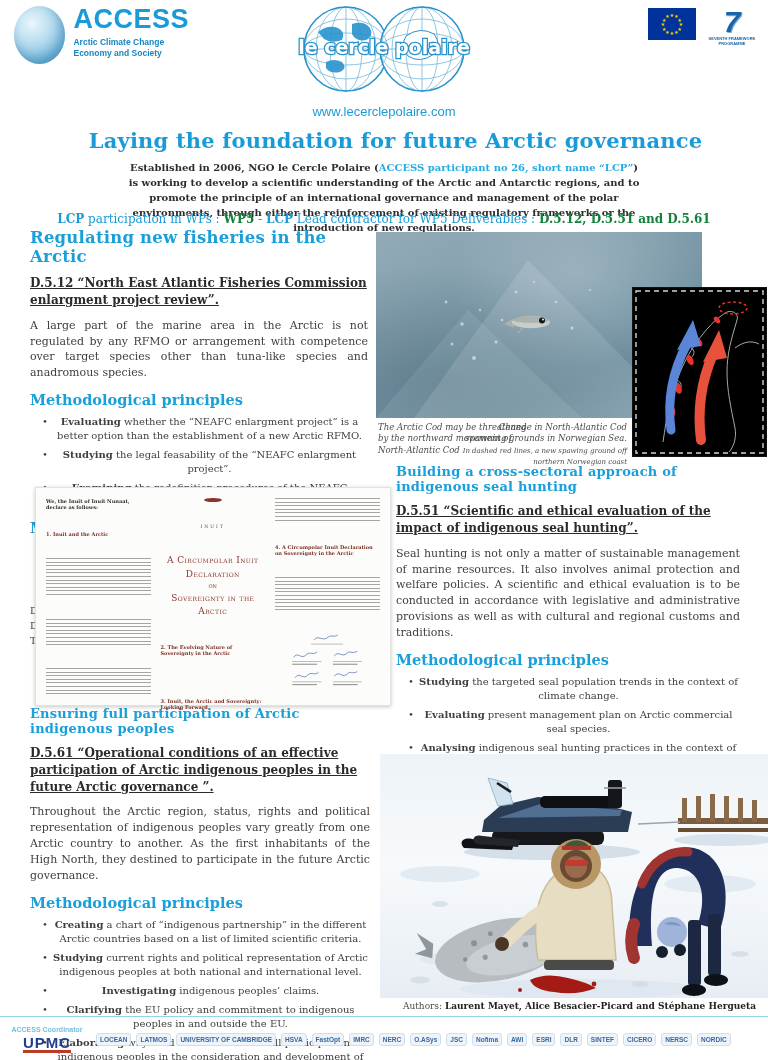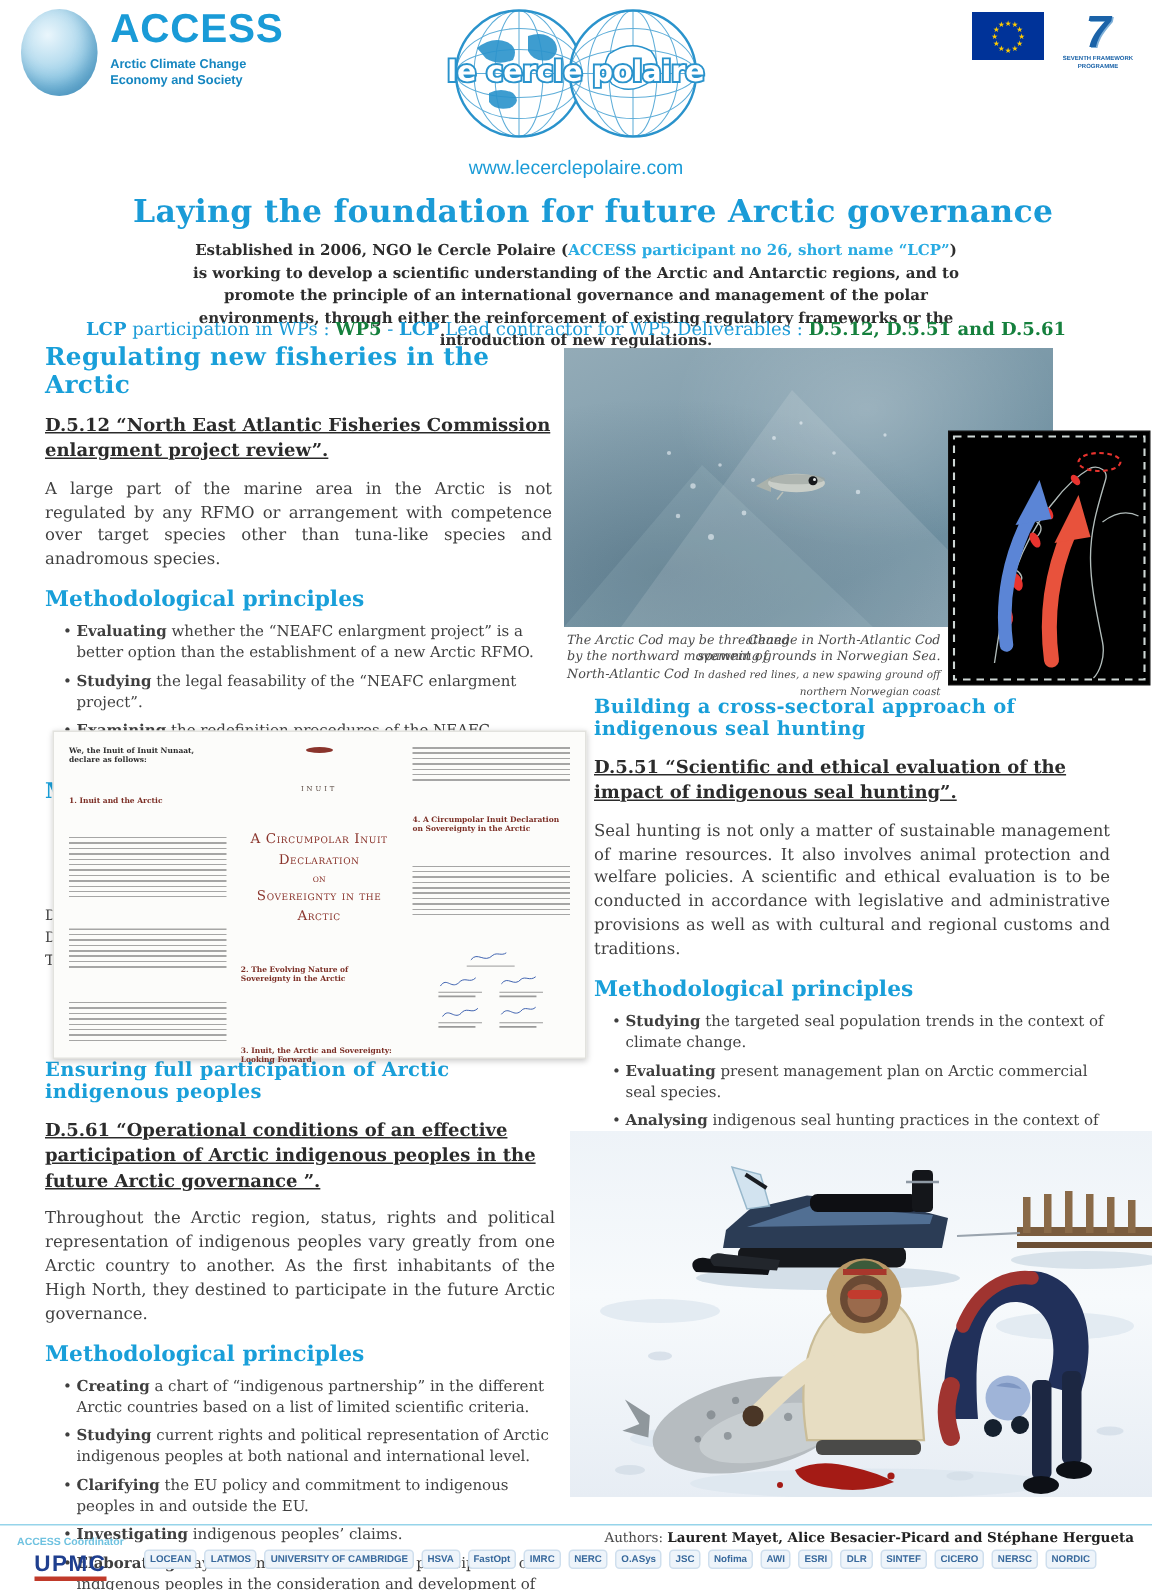--- a/index.html
+++ b/index.html
@@ -28,21 +28,21 @@
   .wp-line b{font-weight:bold;}
   .wp-line .dark{color:#15803d;font-weight:bold;}
   
   .sec h2{color:#199fd9;font-weight:bold;margin-bottom:9px;letter-spacing:.2px;}
   .sec.s1 h2{font-size:16.5px;}
   .sec.s2 h2,.sec.s3 h2{font-size:13px;}
   .sec .deliv{font-size:12px;font-weight:bold;color:#2b2b2b;line-height:1.4;margin-bottom:9px;text-decoration:underline;}
   .sec .bodytxt{font-size:11px;line-height:1.45;text-align:justify;margin-bottom:10px;}
   .sec h3{font-size:14.5px;color:#199fd9;font-weight:bold;margin:10px 0 7px;}
   .sec ul{list-style:none;margin-left:12px;}
-  .sec ul li{font-size:10px;line-height:1.4;margin-bottom:5px;padding-left:9px;position:relative;}
+  .sec ul li{font-size:10px;line-height:1.4;margin-bottom:5px;padding-left:9px;position:relative;text-align:center;}
   .sec ul li::before{content:"•";position:absolute;left:0;top:0;}
   .sec ul.plain li{margin-bottom:2px;font-size:10.5px;}
   .modecols{display:flex;gap:60px;margin-left:12px;}
   .meta{font-size:9.5px;line-height:1.55;margin-top:13px;}
   .meta b{color:#1f1f1f;}
   
   .cod-photo{left:376px;top:232px;width:326px;height:186px;
     background:
       radial-gradient(ellipse at 62% 22%,rgba(255,255,255,.22),transparent 45%),
       radial-gradient(ellipse at 20% 80%,rgba(20,50,70,.25),transparent 55%),
@@ -60,21 +60,21 @@
   .doc-head{font-size:5px;font-weight:bold;color:#2e2e2e;line-height:1.2;}
   .doc-subhead{font-size:5px;font-weight:bold;color:#7c2f26;line-height:1.2;}
   .doc-title{font-variant:small-caps;color:#8a342c;text-align:center;line-height:1.5;}
   .doc-title .t1,.doc-title .t3{font-size:9px;letter-spacing:.4px;}
   .doc-title .t2{font-size:7px;}
   .inuit-logo{width:18px;height:18px;border:2px solid #8a342c;border-radius:50%;margin:0 auto 1px;}
   .inuit-word{font-size:4.5px;letter-spacing:2px;color:#5a4a42;text-align:center;margin-bottom:4px;}
   
   .seal-photo{left:380px;top:754px;width:388px;height:244px;z-index:2;}
   
-  .authors{left:0;right:12px;top:1001px;text-align:right;font-size:9px;color:#4a4a4a;margin-top:20px;}
+  .authors{left:0;right:12px;top:1001px;text-align:right;font-size:9px;color:#4a4a4a;}
   .authors b{color:#222;}
   .rule{left:0;right:0;top:1016px;height:1px;background:#96d4ea;}
   .footer{left:0;right:0;top:1019px;height:41px;display:flex;align-items:center;gap:10px;padding:2px 8px;}
   .coord{text-align:center;flex:0 0 78px;}
   .coord .lbl{font-family:"Liberation Sans",sans-serif;font-size:7px;color:#6fc2e0;font-weight:bold;}
   .coord .name{font-family:"Liberation Sans",sans-serif;font-size:15px;font-weight:bold;color:#1f3f8f;letter-spacing:1px;border-bottom:3px solid #c03a2a;display:inline-block;line-height:1.05;}
   .chips{flex:1;display:flex;flex-wrap:wrap;gap:3px 5px;align-items:center;}
   .chip{font-family:"Liberation Sans",sans-serif;font-size:6.5px;font-weight:bold;color:#38699c;background:#eef4fa;border:1px solid #cfdfee;border-radius:3px;padding:2px 3px;white-space:nowrap;}
 </style>
 </head>
@@ -318,22 +318,22 @@
 </div>
 
 <section class="abs sec s3" style="left:30px;top:706px;width:340px;">
   <h2>Ensuring full participation of Arctic indigenous peoples</h2>
   <p class="deliv">D.5.61 “Operational conditions of an effective participation of Arctic indigenous peoples in the future Arctic governance ”.</p>
   <p class="bodytxt">Throughout the Arctic region, status, rights and political representation of indigenous peoples vary greatly from one Arctic country to another.  As the first inhabitants of the High North, they destined to participate in the future Arctic governance.</p>
   <h3>Methodological principles</h3>
   <ul>
     <li><b>Creating</b><span> a chart of “indigenous partnership” in the different Arctic countries based on a list of limited scientific criteria.</span></li>
     <li><b>Studying</b><span> current rights and political representation of Arctic indigenous peoples at both national and international level.</span></li>
+    <li><b>Investigating</b><span> indigenous peoples’ claims.</span></li>
     <li><b>Clarifying</b><span> the EU policy and commitment to indigenous peoples in and outside the EU.</span></li>
-    <li><b>Investigating</b><span> indigenous peoples’ claims.</span></li>
     <li><b>Elaborating</b><span> ways and means to ensure full participation of indigenous peoples in the consideration and development of available governance options.</span></li>
   </ul>
 
 </section>
 
 <div class="abs seal-photo">
   <svg width="388" height="244" viewBox="0 0 388 244" preserveAspectRatio="none">
     <defs>
       <linearGradient id="snow" x1="0" y1="0" x2="0" y2="1">
         <stop offset="0" stop-color="#eef3f8"></stop>

